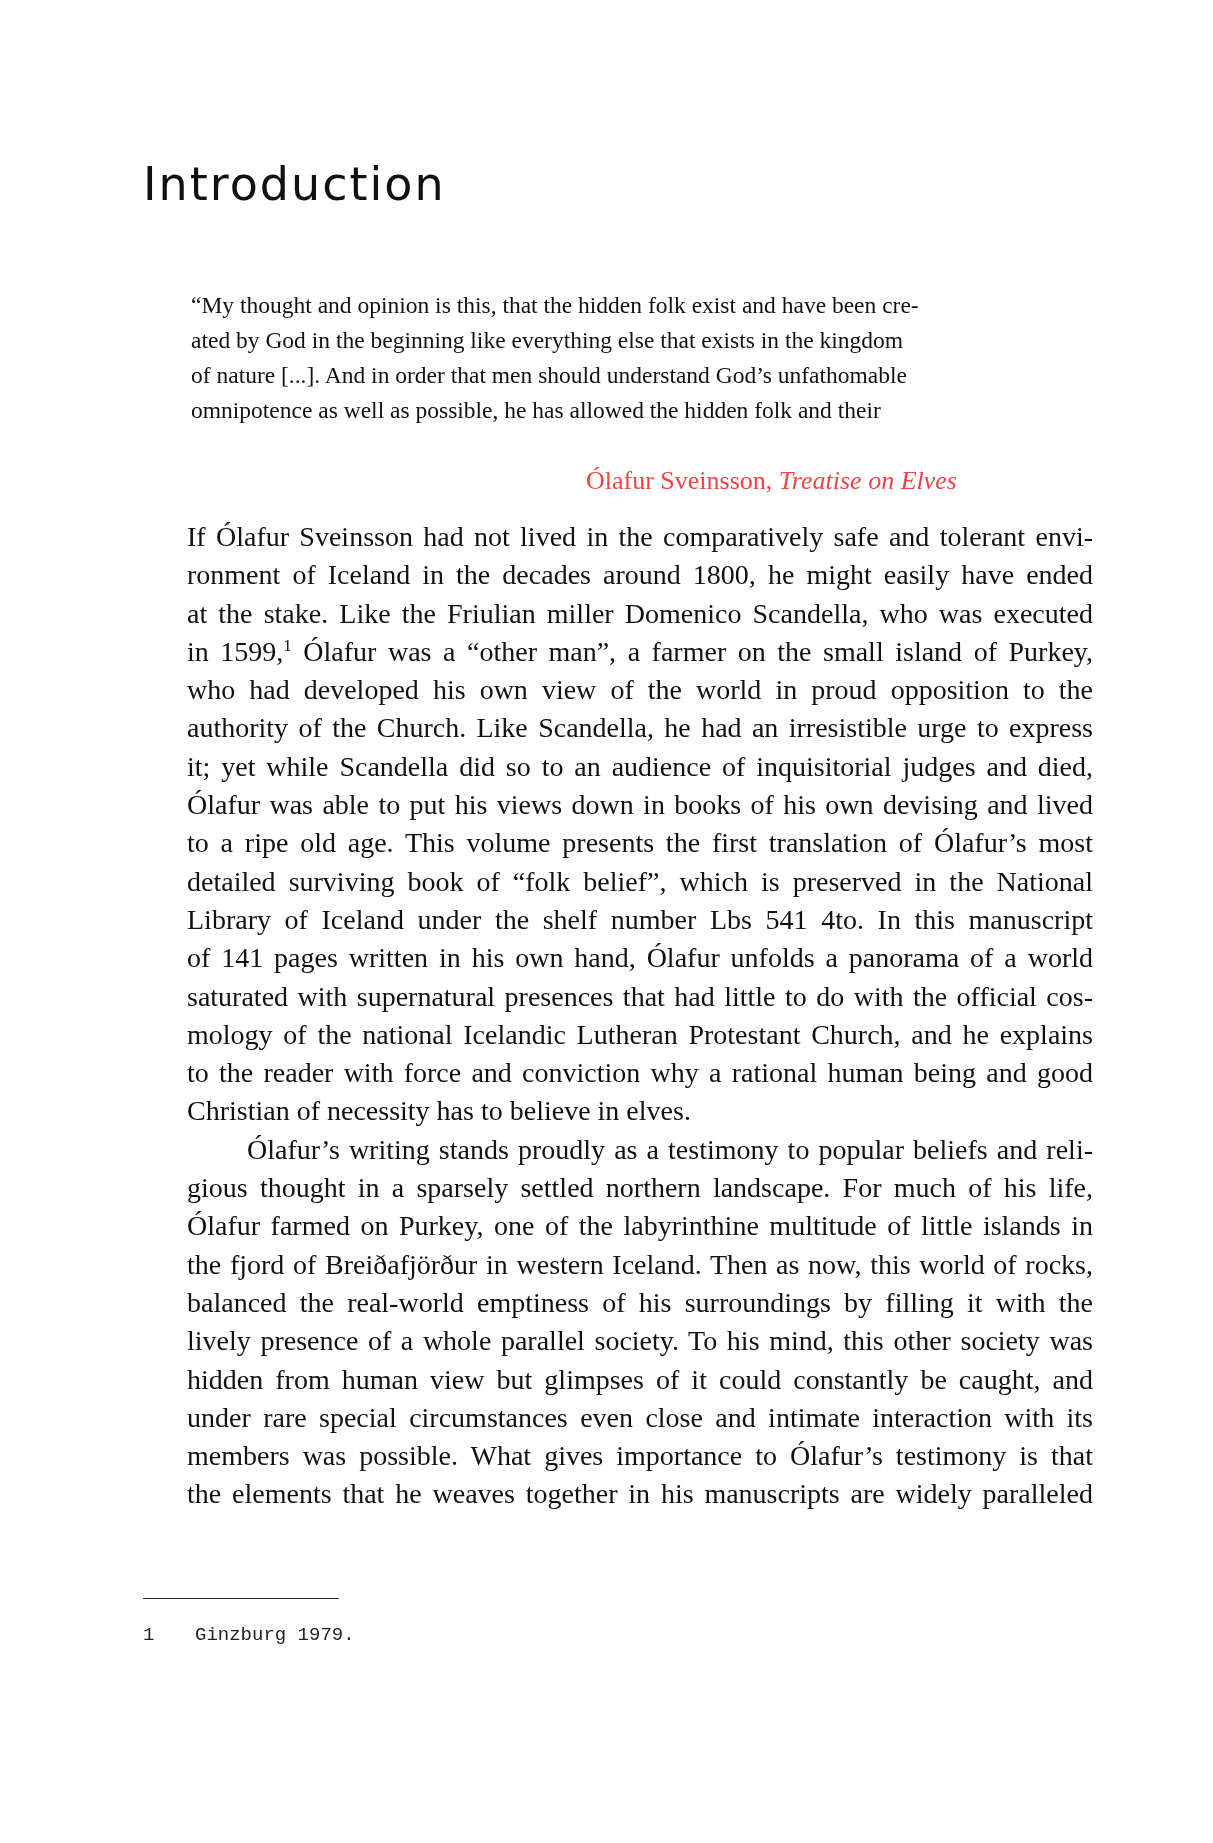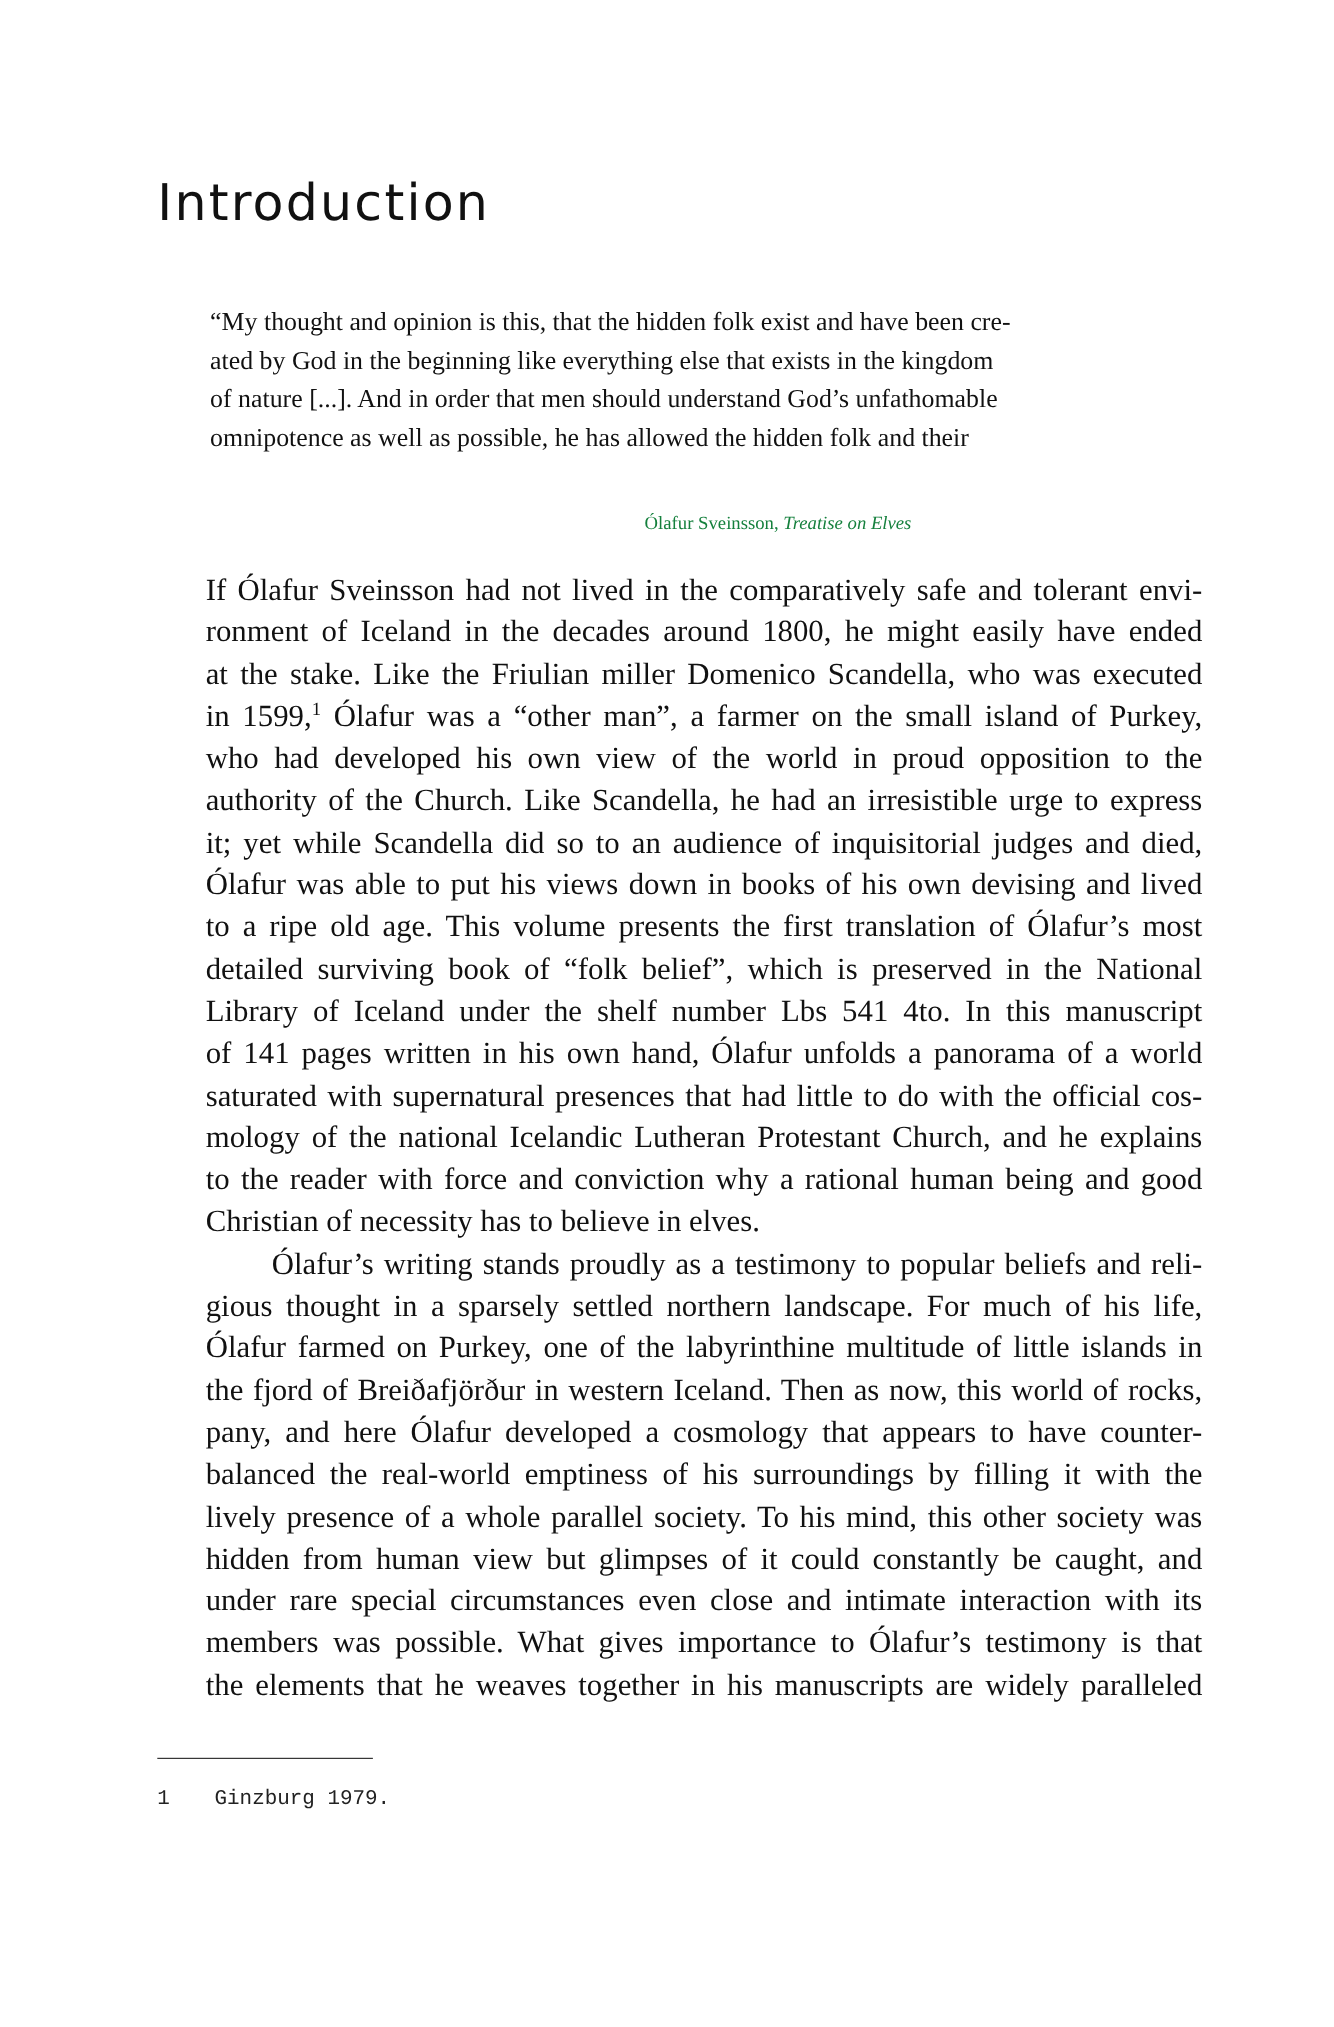--- a/index.html
+++ b/index.html
@@ -4,28 +4,28 @@
 <style>
   html, body { margin: 0; padding: 0; background: #ffffff; }
   body { width: 1213px; height: 1843px; position: relative; overflow: hidden; color: #111; }
   .page { position: absolute; left: 0; top: 0; width: 1213px; height: 1707px; background: #fff; }
   .title {
     position: absolute; left: 143px; top: 157px;
     font-family: "DejaVu Sans", sans-serif; font-size: 46px; letter-spacing: 2px;
     font-weight: normal; color: #111; margin: 0;
   }
   .epigraph {
-    position: absolute; left: 191px; top: 276px; width: 800px;
+    position: absolute; left: 191px; top: 288px; width: 800px;
     font-family: "Liberation Serif", serif; font-size: 23.5px; line-height: 35px;
     color: #111;
   }
   .epigraph .line { white-space: nowrap; display: block; }
   .attribution {
     position: absolute; left: 586px; top: 466px;
-    font-family: "Liberation Serif", serif; font-size: 17px; color: #15803d; white-space: nowrap;
+    font-family: "Liberation Serif", serif; font-size: 26px; color: #ef4444; white-space: nowrap;
   }
   .attribution i { font-style: italic; }
   .body-text {
     position: absolute; left: 143px; top: 518px; width: 906px;
     font-family: "Liberation Serif", serif; font-size: 28px; line-height: 38.3px; color: #111; margin-left: 44px;
   }
   .body-text .line { display: block; white-space: nowrap; text-align: justify; text-align-last: justify; }
   .body-text .line.last { text-align-last: left; }
   .body-text .line.indent { padding-left: 60px; }
   sup { font-size: 17px; vertical-align: 10px; line-height: 0; }
@@ -72,21 +72,20 @@
       <span class="line">saturated with supernatural presences that had little to do with the official cos-</span>
       <span class="line">mology of the national Icelandic Lutheran Protestant Church, and he explains</span>
       <span class="line">to the reader with force and conviction why a rational human being and good</span>
       <span class="line last">Christian of necessity has to believe in elves.</span>
     </div>
     <div>
       <span class="line indent">Ólafur’s writing stands proudly as a testimony to popular beliefs and reli-</span>
       <span class="line">gious thought in a sparsely settled northern landscape. For much of his life,</span>
       <span class="line">Ólafur farmed on Purkey, one of the labyrinthine multitude of little islands in</span>
       <span class="line">the fjord of Breiðafjörður in western Iceland. Then as now, this world of rocks,</span>
-      <span class="line">pany, and here Ólafur developed a cosmology that appears to have counter-</span>
       <span class="line">balanced the real-world emptiness of his surroundings by filling it with the</span>
       <span class="line">lively presence of a whole parallel society. To his mind, this other society was</span>
       <span class="line">hidden from human view but glimpses of it could constantly be caught, and</span>
       <span class="line">under rare special circumstances even close and intimate interaction with its</span>
       <span class="line">members was possible. What gives importance to Ólafur’s testimony is that</span>
       <span class="line">the elements that he weaves together in his manuscripts are widely paralleled</span>
     </div>
   </div>
 
   <div class="rule"></div>

